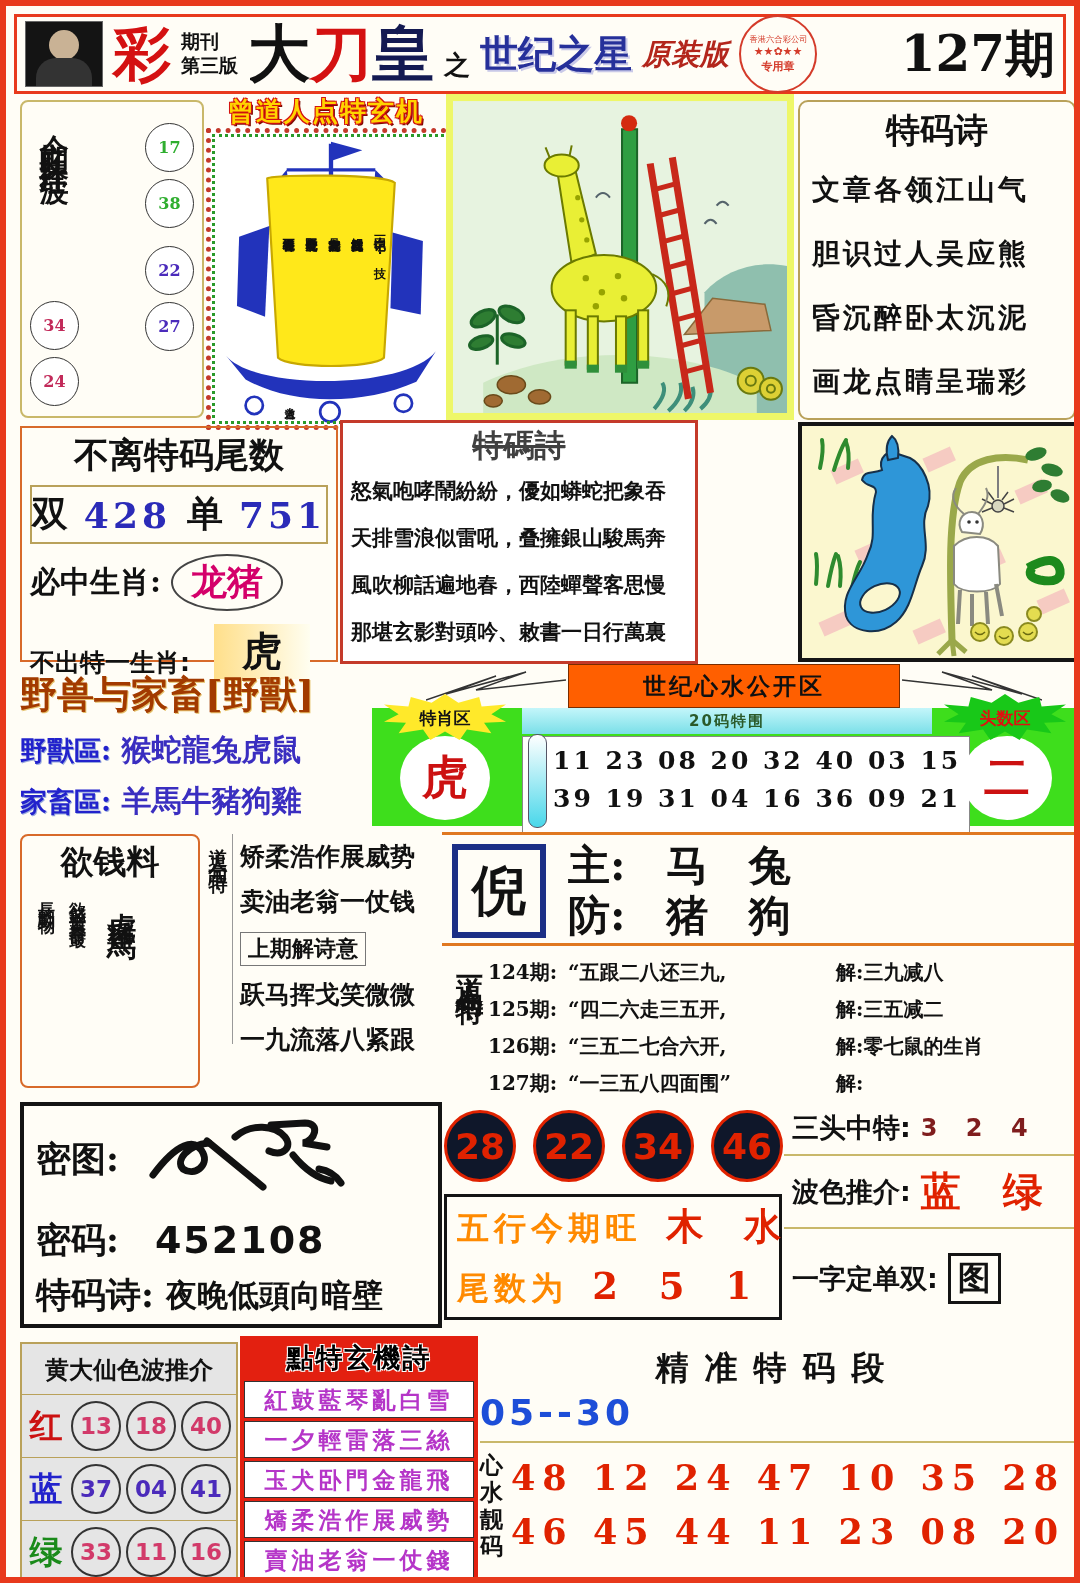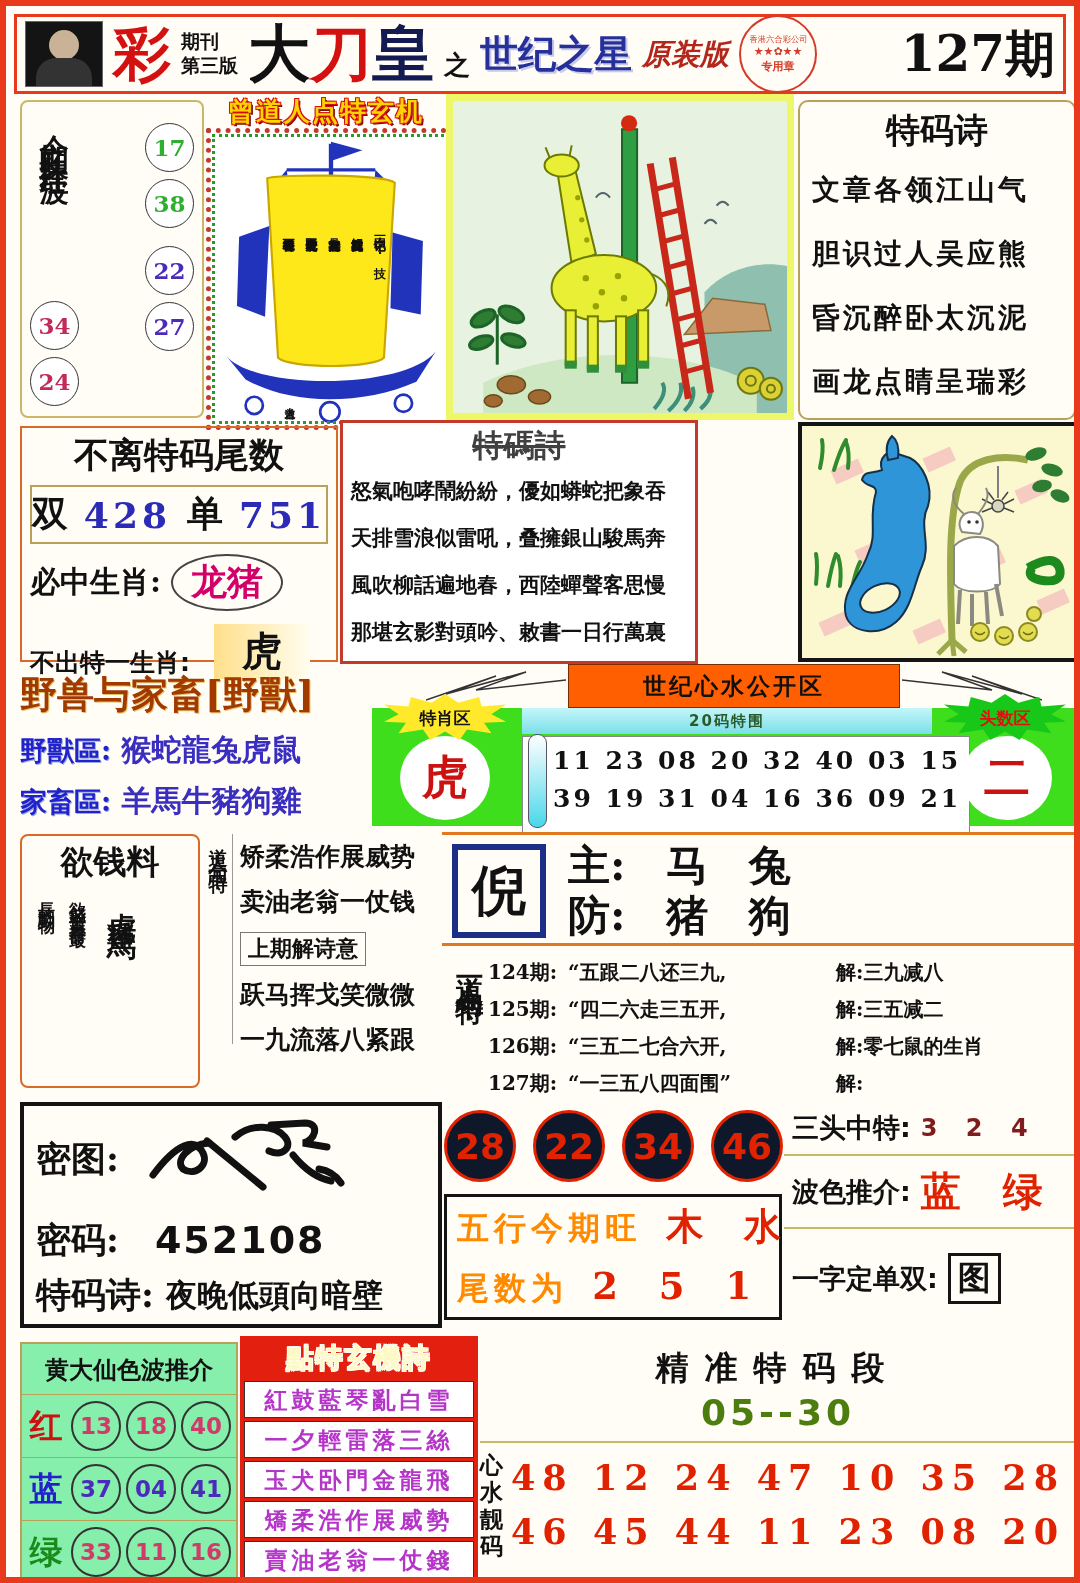--- a/index.html
+++ b/index.html
@@ -29,21 +29,21 @@
   .issue{font-size:50px;font-weight:bold;font-family:"DejaVu Serif",serif;margin-left:auto;line-height:1;}
 
   
   .waves{left:14px;top:94px;width:184px;height:318px;border:2px solid #c9b86a;border-radius:8px;
          padding:10px 8px;display:flex;justify-content:space-between;}
   .waves .col{display:flex;flex-direction:column;align-items:center;gap:7px;}
   .headline{writing-mode:vertical-rl;text-orientation:upright;font-size:29px;font-weight:bold;
             font-family:"DejaVu Serif",serif;letter-spacing:8px;flex:1;}
   .wlabel{writing-mode:vertical-rl;text-orientation:upright;font-size:27px;font-weight:bold;letter-spacing:2px;}
   .ball{width:47px;height:47px;border:1px solid #333;border-radius:50%;background:#fff;flex:none;
-        display:flex;align-items:center;justify-content:center;font-size:23px;font-weight:bold;font-family:"DejaVu Serif",serif;}
+        display:flex;align-items:center;justify-content:center;font-size:16px;font-weight:bold;font-family:"DejaVu Serif",serif;}
   .ball.red{color:#c22a5a;}  .ball.green{color:#2fae2f;}  .ball.blue{color:#4b2bbb;}
 
   
   .boat{left:200px;top:88px;width:240px;height:326px;}
   .boat-title{height:34px;text-align:center;font-size:26px;font-weight:bold;letter-spacing:2px;color:#ffd400;
       font-family:"DejaVu Serif",serif;
       text-shadow:-1px -1px 0 #d41111,1px -1px 0 #d41111,-1px 1px 0 #d41111,1px 1px 0 #d41111,2px 2px 0 #7a0c00;}
   .boat-frame{position:absolute;left:0;top:34px;width:240px;height:292px;border:5px dotted #c43a2a;
               outline:3px dotted #2a9a2a;outline-offset:-9px;background:#fff;}
   .sail-text{position:absolute;left:64px;top:96px;width:116px;height:168px;writing-mode:vertical-rl;
@@ -165,43 +165,43 @@
   
   .picks{left:778px;top:1096px;width:292px;height:226px;display:flex;flex-direction:column;}
   .picks .row{display:flex;align-items:center;gap:10px;padding:8px 8px;border-bottom:2px solid #c9b86a;}
   .picks .row:last-child{border-bottom:none;flex:1;}
   .picks .plabel{font-size:27px;font-weight:bold;white-space:nowrap;}
   .picks .pred{color:#7f1d1d;font-size:24px;font-weight:bold;letter-spacing:10px;white-space:nowrap;}
   .picks .pwave{color:#e02200;font-size:40px;font-weight:bold;word-spacing:28px;font-family:"DejaVu Serif",serif;}
   .boxed-char{border:3px solid #141414;font-size:33px;font-weight:bold;padding:0 7px;font-family:"DejaVu Serif",serif;}
 
   
-  .hdx{left:14px;top:1336px;width:218px;height:240px;border:2px solid #b9a15a;background:#86efac;}
+  .hdx{left:14px;top:1336px;width:218px;height:240px;border:2px solid #b9a15a;background:#e5e5e5;}
   .hdx .ttl{font-size:24px;font-weight:bold;text-align:center;padding:10px 0 8px;border-bottom:1px solid #b9a15a;
             font-family:"DejaVu Serif",serif;}
   .hdx .row{display:flex;align-items:center;gap:5px;padding:6px 4px;border-bottom:1px solid #b9a15a;}
   .hdx .row:last-child{border-bottom:none;}
   .hdx .cl{font-size:33px;font-weight:bold;font-family:"DejaVu Serif",serif;width:40px;text-align:center;}
   .c-red{color:#cc1111;} .c-blue{color:#2222cc;} .c-green{color:#1a8a1a;}
   .sball{width:46px;height:46px;border:2px solid #333;border-radius:50%;display:flex;align-items:center;
          justify-content:center;font-size:23px;font-weight:bold;flex:none;}
   .n-red{color:#d23a6a;} .n-blue{color:#4b2bbb;}
 
   
   .dtp{left:234px;top:1330px;width:238px;height:253px;background:#e32010;padding:2px 3px;}
   .dtp .ttl{height:40px;display:flex;align-items:center;justify-content:center;font-size:27px;font-weight:bold;
-            color:#fef9c3;letter-spacing:2px;font-family:"DejaVu Serif",serif;
+            color:#000000;letter-spacing:2px;font-family:"DejaVu Serif",serif;
             text-shadow:1px 1px 0 #fff,-1px -1px 0 #fff,1px -1px 0 #fff,-1px 1px 0 #fff;}
   .dtp .pline{background:#fff;border:1px solid #333;margin:3px 1px;font-size:23px;font-weight:bold;color:#b535c8;
               text-align:center;letter-spacing:4px;line-height:35px;font-family:"DejaVu Serif",serif;}
 
   
   .prec{left:474px;top:1336px;width:596px;height:240px;}
   .prec .ttl{text-align:center;font-size:33px;font-weight:bold;letter-spacing:16px;font-family:"DejaVu Serif",serif;margin-top:4px;}
-  .prec .range{text-align:center;color:#4d7c0f;font-size:36px;font-weight:bold;letter-spacing:4px;line-height:44px;}
+  .prec .range{text-align:left;color:#1d4ed8;font-size:36px;font-weight:bold;letter-spacing:4px;line-height:44px;}
   .prec .body{display:flex;border-top:2px solid #c9b86a;margin-top:6px;padding-top:8px;}
   .prec .vlab{width:36px;font-size:23px;font-weight:bold;line-height:27px;text-align:center;font-family:"DejaVu Serif",serif;}
   .prec .nums{flex:1;padding-left:8px;}
   .prec .numrow{font-size:35px;font-weight:bold;color:#e02200;letter-spacing:7px;line-height:54px;
                 white-space:nowrap;font-family:"DejaVu Serif",serif;}
 </style>
 </head>
 <body>
 
 <div class="page">

